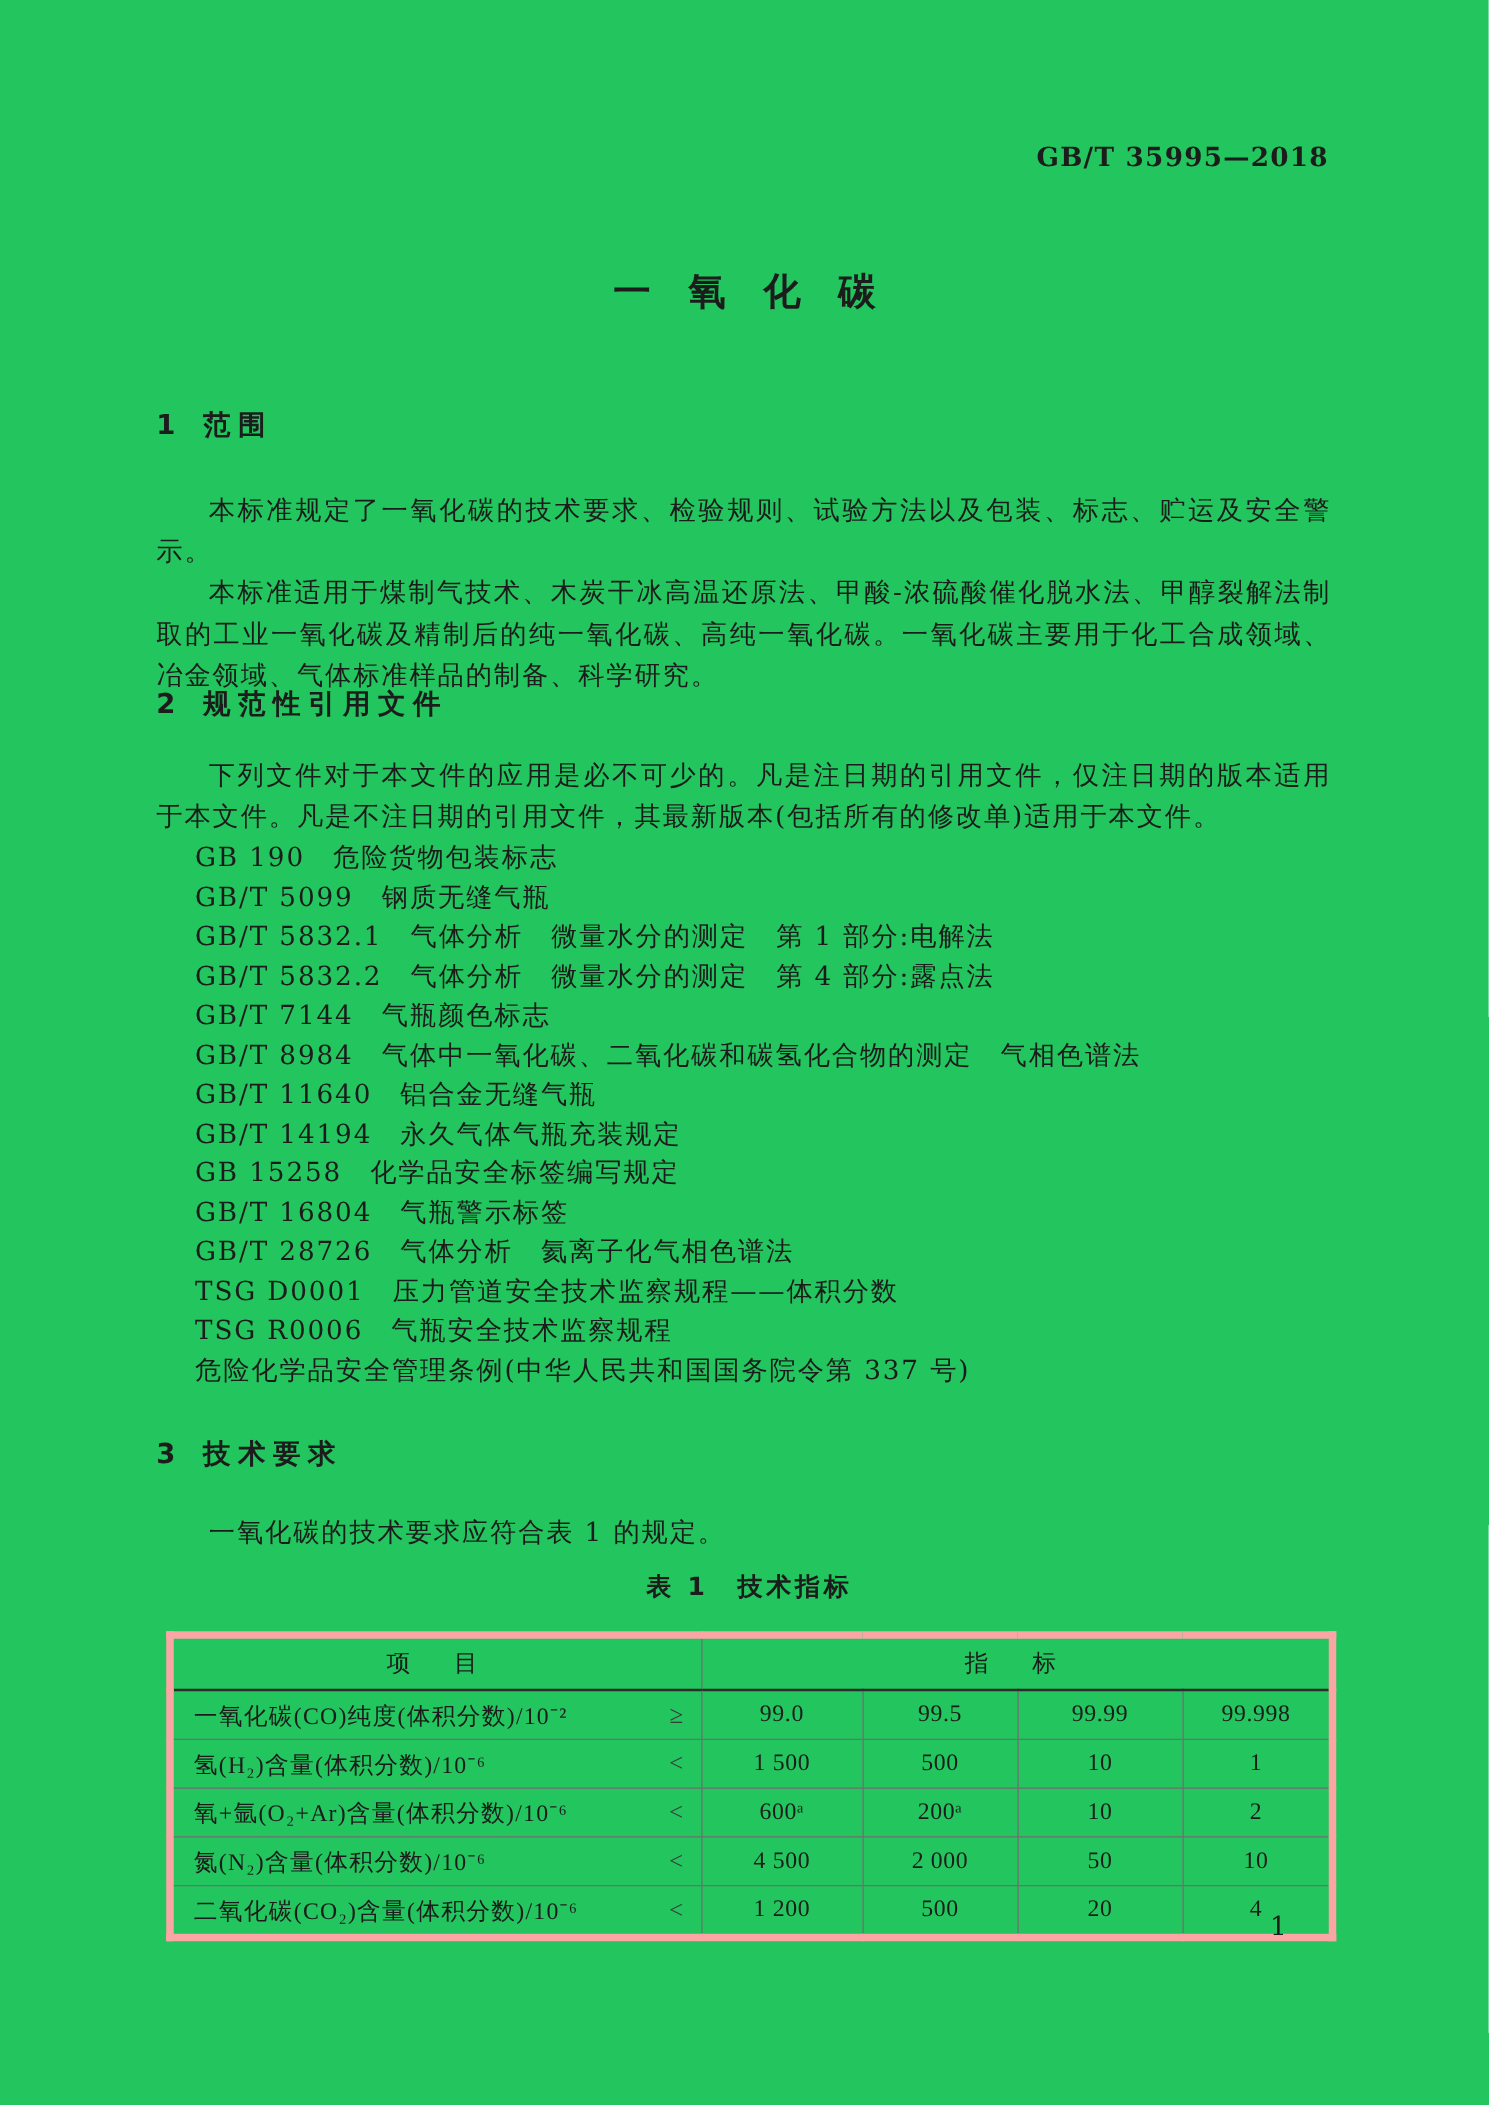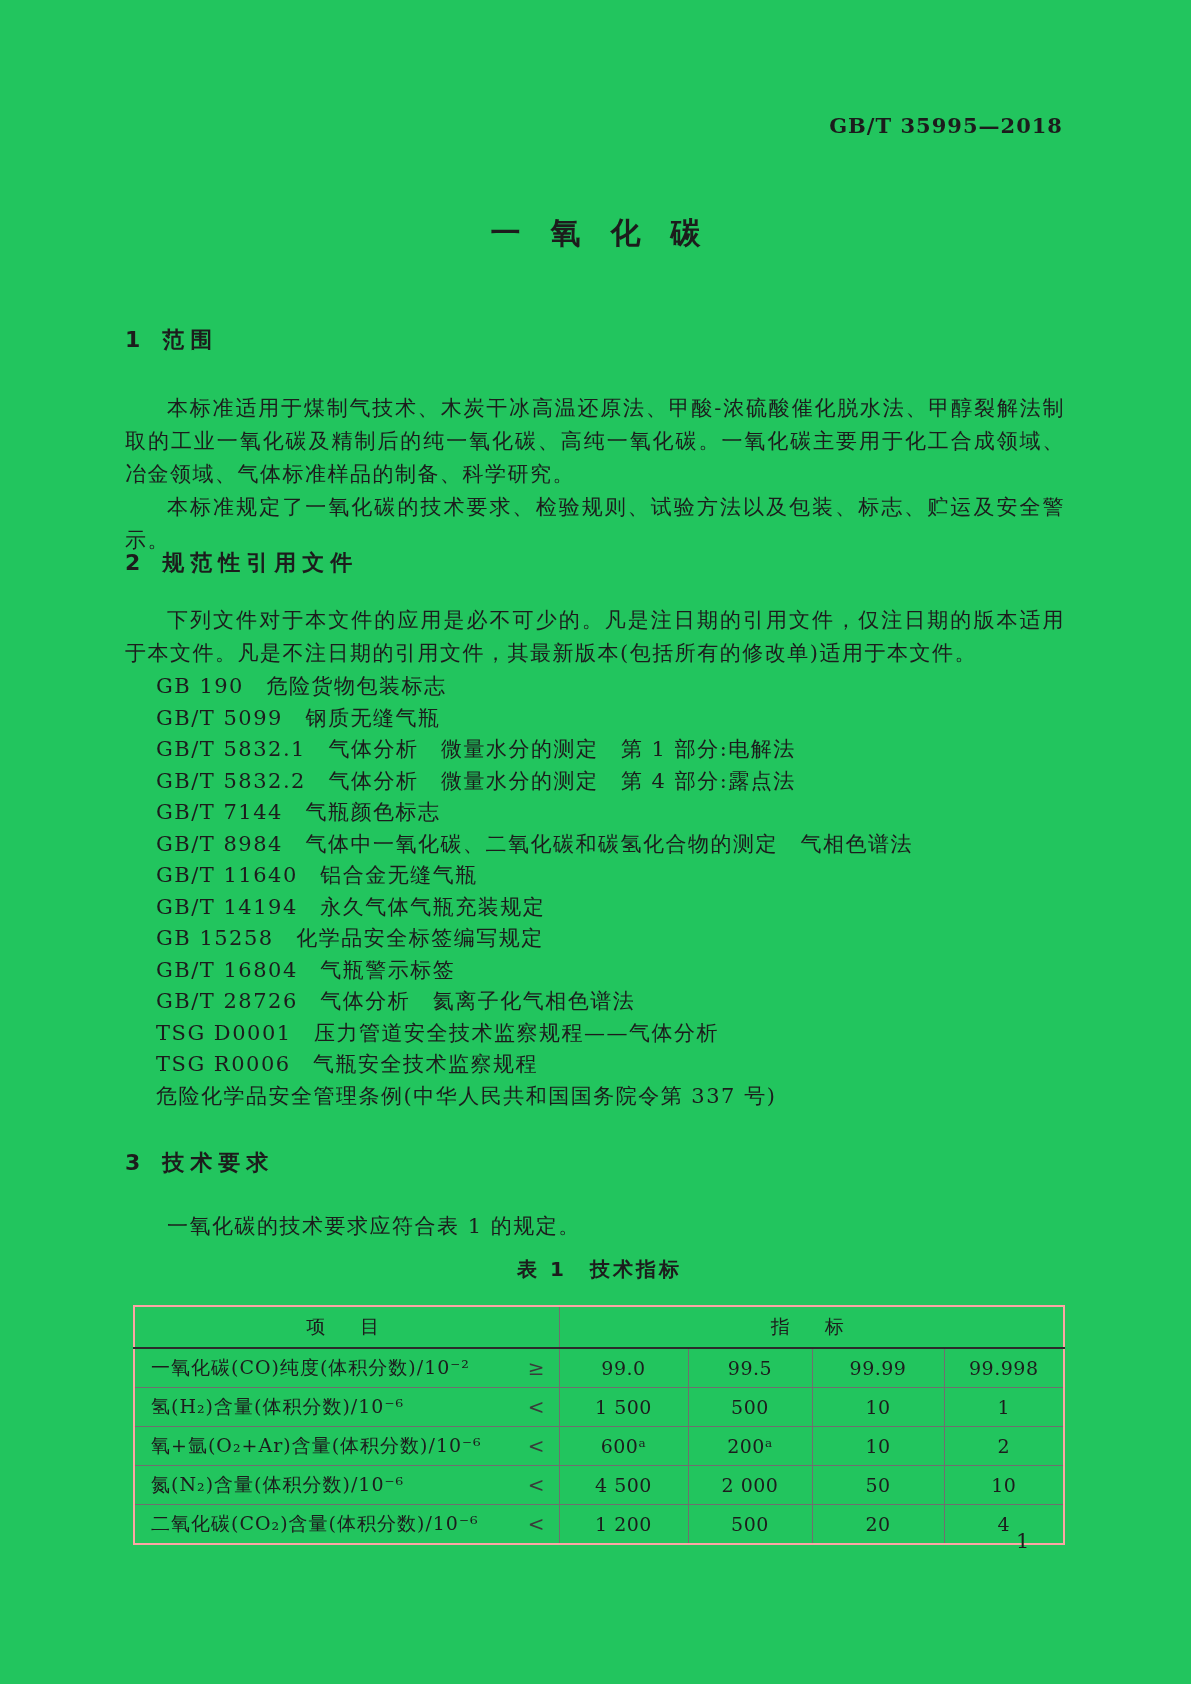--- a/index.html
+++ b/index.html
@@ -37,21 +37,21 @@
   .tbl-caption {
     position:absolute; top:1256px; left:4px; width:100%; text-align:center;
     font-family:"DejaVu Sans", sans-serif; font-weight:bold;
     font-size:20px; letter-spacing:3px;
   }
   table.spec {
     position:absolute; top:1305px; left:133px; width:930px;
     border-collapse:collapse; table-layout:fixed;
     font-size:19px;
   }
-  table.spec { border:2px solid #fca5a5; }
+  table.spec { border:6px solid #fca5a5;font-family:Liberation Serif, serif; }
   table.spec th, table.spec td { border:1px solid #6f6f6f; }
   table.spec thead th {
     height:38px; font-weight:normal; letter-spacing:8px;
     border-bottom:2px solid #2b2b2b; text-align:center; vertical-align:middle;
   }
   table.spec tbody td { height:36px; vertical-align:middle; }
   td.item-cell { padding:0 14px 0 16px; }
   .item-wrap { display:flex; justify-content:space-between; align-items:center; }
   .item-text { letter-spacing:1px; white-space:nowrap;text-align:center; }
   .rel { color:#3a3a3a; font-size:20px; padding-left:8px; }
@@ -69,22 +69,22 @@
   <div class="std-code">GB/T 35995—2018</div>
 
   <div class="doc-title">一　氧　化　碳</div>
 
   <div class="heading" style="top:325px;">
     <span class="h-num">1</span>
     <span class="h-text">范围</span>
   </div>
 
   <div class="body-block" style="top:392px;">
+    <p>本标准规定了一氧化碳的技术要求、检验规则、试验方法以及包装、标志、贮运及安全警示。</p>
     <p>本标准适用于煤制气技术、木炭干冰高温还原法、甲酸-浓硫酸催化脱水法、甲醇裂解法制取的工业一氧化碳及精制后的纯一氧化碳、高纯一氧化碳。一氧化碳主要用于化工合成领域、冶金领域、气体标准样品的制备、科学研究。</p>
-    <p>本标准规定了一氧化碳的技术要求、检验规则、试验方法以及包装、标志、贮运及安全警示。</p>
   </div>
 
   <div class="heading" style="top:548px;">
     <span class="h-num">2</span>
     <span class="h-text">规范性引用文件</span>
   </div>
 
   <div class="body-block" style="top:604px;">
     <p>下列文件对于本文件的应用是必不可少的。凡是注日期的引用文件，仅注日期的版本适用于本文件。凡是不注日期的引用文件，其最新版本(包括所有的修改单)适用于本文件。</p>
   </div>
@@ -106,21 +106,21 @@
       <div class="ref-item">GB/T 11640　铝合金无缝气瓶</div>
 
       <div class="ref-item">GB/T 14194　永久气体气瓶充装规定</div>
 
       <div class="ref-item">GB 15258　化学品安全标签编写规定</div>
 
       <div class="ref-item">GB/T 16804　气瓶警示标签</div>
 
       <div class="ref-item">GB/T 28726　气体分析　氦离子化气相色谱法</div>
 
-      <div class="ref-item">TSG D0001　压力管道安全技术监察规程——气体分析</div>
+      <div class="ref-item">TSG D0001　压力管道安全技术监察规程——体积分数</div>
 
       <div class="ref-item">TSG R0006　气瓶安全技术监察规程</div>
 
       <div class="ref-item">危险化学品安全管理条例(中华人民共和国国务院令第 337 号)</div>
     </div>
 
   <div class="heading" style="top:1148px;">
     <span class="h-num">3</span>
     <span class="h-text">技术要求</span>
   </div>

